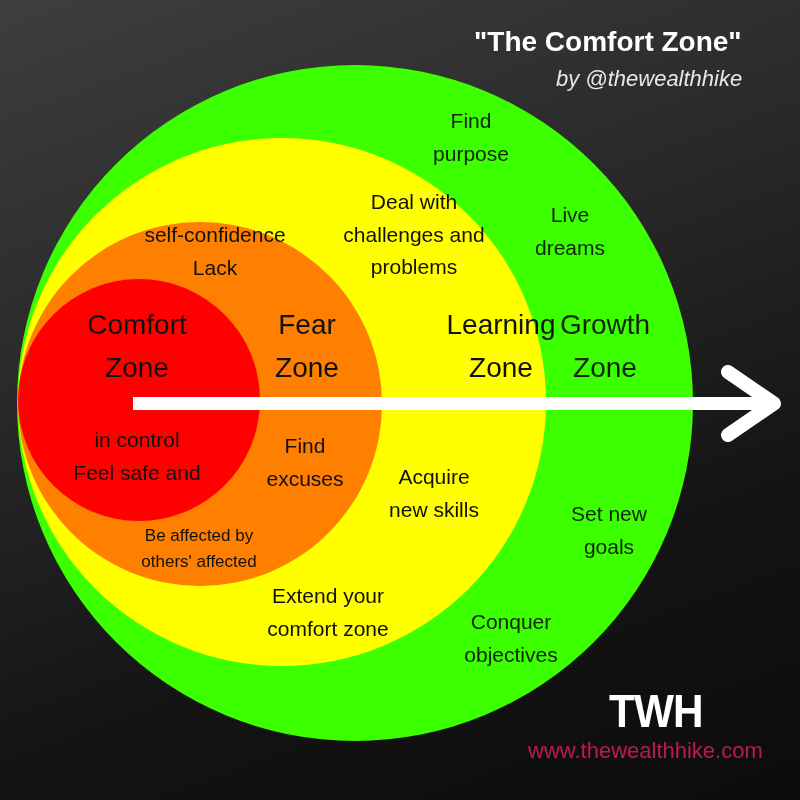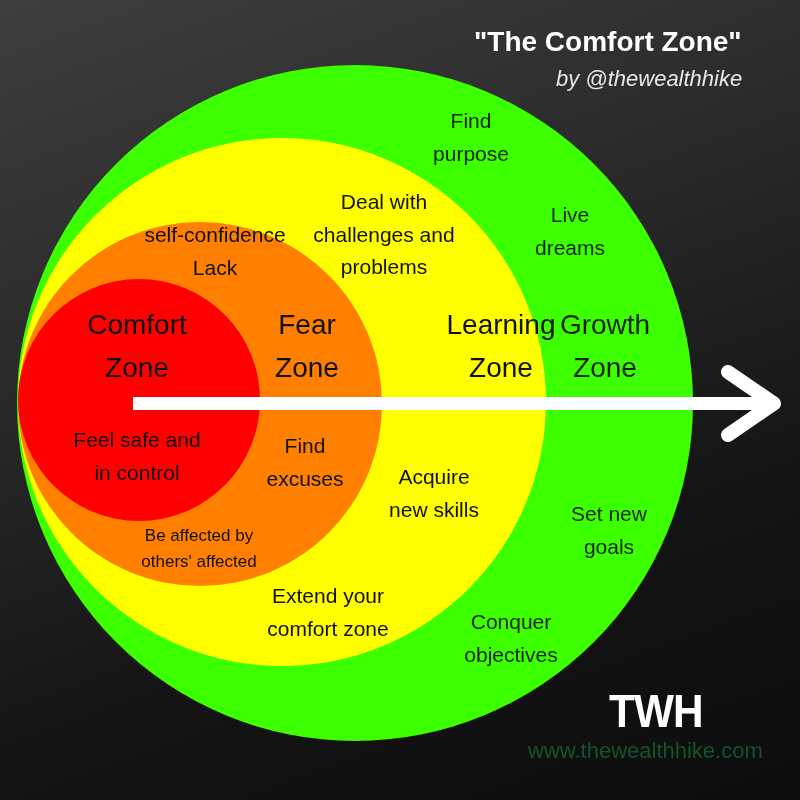--- a/index.html
+++ b/index.html
@@ -30,21 +30,21 @@
     #byline {
       position: absolute; left: 528px; top: 66px; color: #e8e8e8;
       font-style: italic; font-size: 22px; white-space: nowrap; margin-left: 28px;
     }
     #logo {
       position: absolute; left: 609px; top: 684px; color: #fff;
       font-weight: bold; font-size: 46px; letter-spacing: -1px;
       transform: scaleX(0.92); transform-origin: left top;
     }
     #url {
-      position: absolute; left: 528px; top: 738px; color: #14532d;
+      position: absolute; left: 528px; top: 738px; color: #be185d;
       font-size: 22px; white-space: nowrap;
     }
     #arrow { position: absolute; left: 0; top: 0; }
   </style>
 </head>
 <body>
 
 <div id="c-green" class="circle" style="background:#3cff00"></div>
 <div id="c-yellow" class="circle" style="background:#ffff00"></div>
 <div id="c-orange" class="circle" style="background:#ff8000"></div>
@@ -56,22 +56,22 @@
 </svg>
 
 <div id="title">"The Comfort Zone"</div>
 <div id="byline">by @thewealthhike</div>
 
 <div class="lbl zone" style="left:137px; top:303px;">
   <div>Comfort</div>
   <div>Zone</div>
 </div>
 <div class="lbl note" style="left:137px; top:424px;">
+  <div>in control</div>
   <div>Feel safe and</div>
-  <div>in control</div>
 </div>
 
 <div class="lbl zone" style="left:307px; top:303px;">
   <div>Fear</div>
   <div>Zone</div>
 </div>
 <div class="lbl note" style="left:215px; top:219px;">
   <div>self-confidence</div>
   <div>Lack</div>
 </div>
@@ -81,21 +81,21 @@
 </div>
 <div class="lbl note" style="left:199px; top:523px; font-size:17px;">
   <div>Be affected by</div>
   <div>others' affected</div>
 </div>
 
 <div class="lbl zone" style="left:455px; top:303px;margin-left:46px;">
   <div>Learning</div>
   <div>Zone</div>
 </div>
-<div class="lbl note" style="left:384px; top:186px;">
+<div class="lbl note" style="left:414px; top:186px;">
   <div>Deal with</div>
   <div>challenges and</div>
   <div>problems</div>
 </div>
 <div class="lbl note" style="left:434px; top:461px;">
   <div>Acquire</div>
   <div>new skills</div>
 </div>
 <div class="lbl note" style="left:328px; top:580px;">
   <div>Extend your</div>

